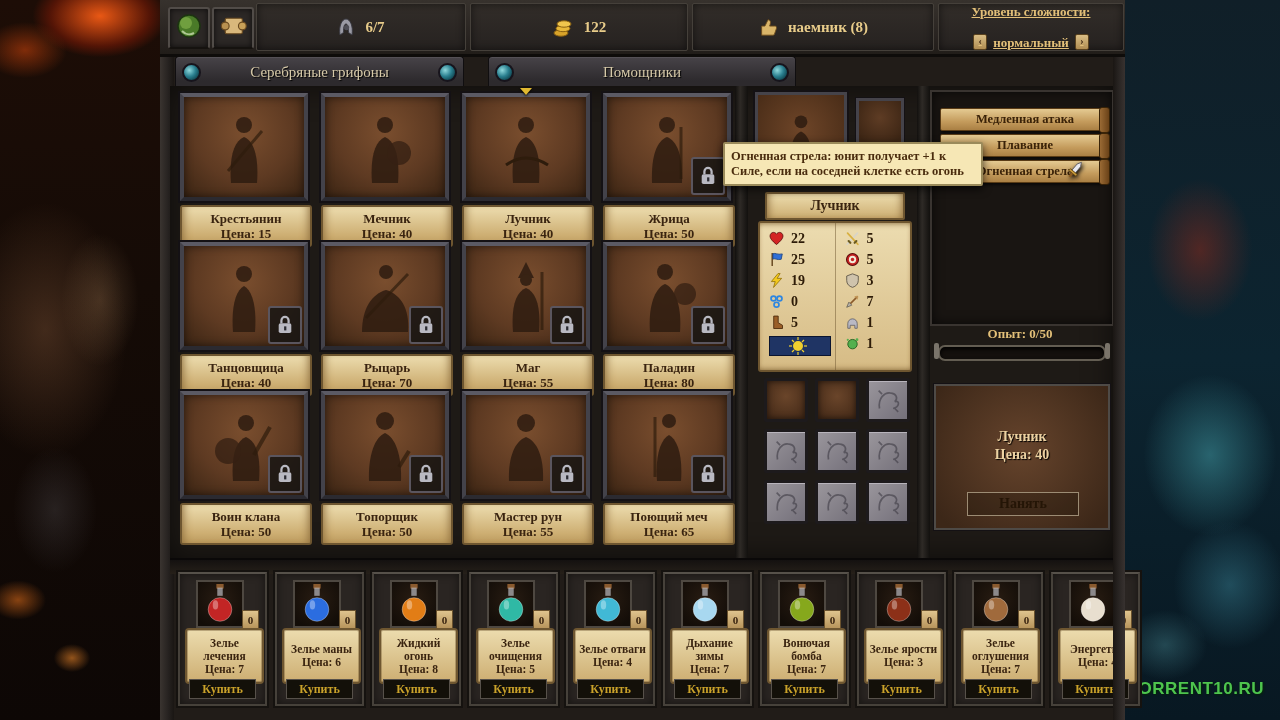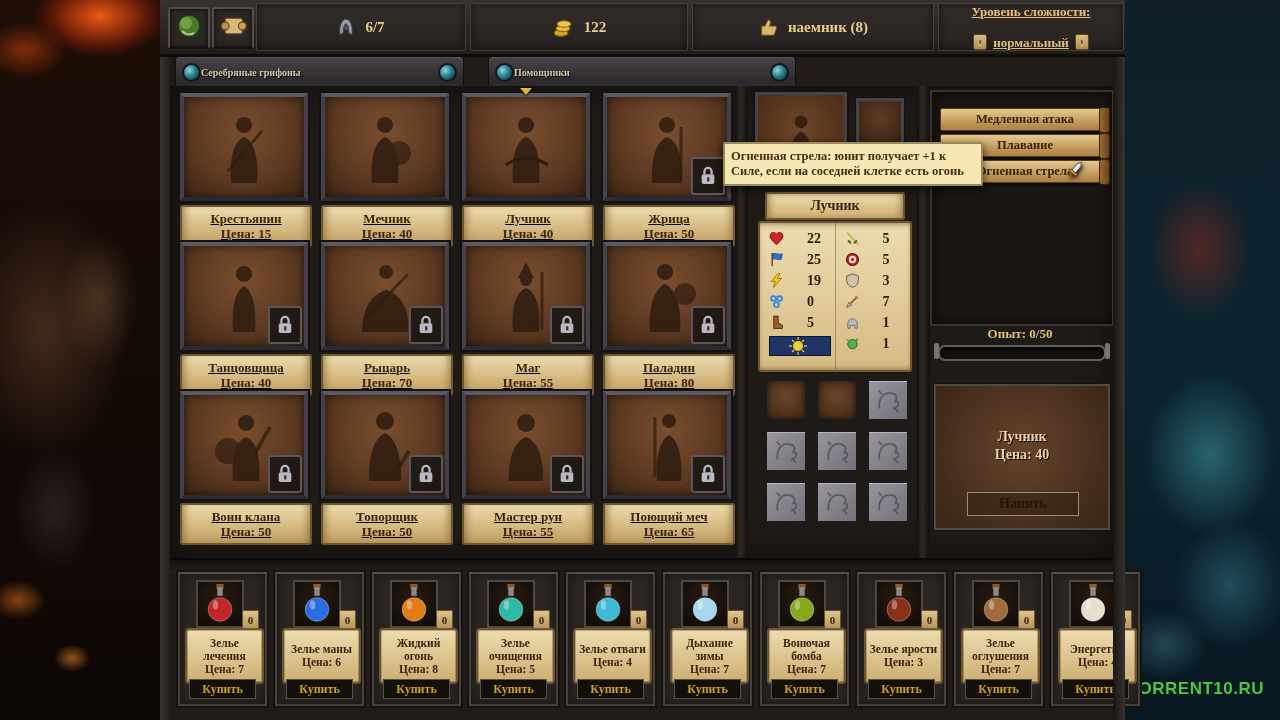--- a/index.html
+++ b/index.html
@@ -45,35 +45,35 @@
   .seg .icn{display:flex;align-items:center;}
   .seg4{flex-direction:column;gap:1px;font-size:13px;color:#e3c079;line-height:15px;justify-content:space-between;text-decoration:underline;}
   .diff-row{display:flex;align-items:center;gap:6px;}
   .mini-arrow{width:12px;height:14px;background:linear-gradient(#d9bd85,#b08d52);border:1px solid #5a421e;
     border-radius:2px;color:#3a2410;font-size:10px;line-height:12px;text-align:center;font-weight:bold;cursor:pointer;}
   
   .tab{position:absolute;top:56px;height:30px;background:linear-gradient(#474348,#2d2a2d 80%);
     border:1px solid #100e10;border-bottom:none;border-radius:4px 4px 0 0;
     display:flex;align-items:center;justify-content:space-between;padding:0 6px;cursor:pointer;
     box-shadow:inset 0 1px 0 rgba(255,255,255,.08);}
-  .tab .t-label{flex:1;text-align:left;color:#d6c9a8;font-weight:bold;font-size:10px;
+  .tab .t-label{flex:1;text-align:center;color:#d6c9a8;font-weight:normal;font-size:15px;
     text-shadow:1px 1px 1px #000;}
   .gem{width:15px;height:15px;border-radius:50%;border:2px solid #17141c;
     background:radial-gradient(circle at 35% 35%, #8fd8dc, #2a7f8f 45%, #0b3a44 85%);}
   
   .main-bg{position:absolute;left:10px;top:86px;width:945px;height:472px;background:#1e1a16;
     box-shadow:inset 0 0 30px rgba(0,0,0,.6);}
   .v-div{position:absolute;top:86px;height:472px;width:13px;
     background:linear-gradient(90deg,#12100e,#2e2a26 40%,#12100e);}
   .h-div{position:absolute;left:10px;top:558px;width:945px;height:14px;
     background:linear-gradient(#141110,#262019);border-top:2px solid #0a0808;}
   
   .units-grid{position:absolute;left:20px;top:93px;display:grid;
     grid-template-columns:repeat(4,128px);grid-auto-rows:144px;column-gap:13px;row-gap:5px;}
-  .unit-card{position:relative;cursor:pointer;text-decoration:underline;}
+  .unit-card{position:relative;cursor:pointer;}
   .u-frame{position:relative;width:120px;height:100px;margin:0 auto;background:
       radial-gradient(circle at 50% 35%, #7a4e2e, #5e3a22 55%, #3a2413 100%);
     border:4px solid #43424a;border-top-color:#5b5a64;border-bottom-color:#2b2a30;
     outline:2px solid #141114;box-shadow:inset 0 0 8px rgba(0,0,0,.55);}
   .u-frame .sil{position:absolute;left:50%;top:52%;transform:translate(-50%,-50%);opacity:.85;}
   .unit-card.selected .u-frame{box-shadow:0 0 0 2px #d9a92c, inset 0 0 8px rgba(0,0,0,.55);}
   .sel-marker{position:absolute;left:50%;top:-9px;transform:translateX(-50%);width:0;height:0;
     border-left:6px solid transparent;border-right:6px solid transparent;border-top:7px solid #e0b830;
     filter:drop-shadow(0 1px 1px #000);}
   .lock-chip{position:absolute;right:2px;bottom:2px;width:30px;height:34px;background:rgba(24,21,19,.85);
@@ -92,21 +92,21 @@
     border:3px solid #45434a;outline:1px solid #141114;cursor:pointer;}
   .plate-sm{position:absolute;left:605px;top:192px;width:136px;height:24px;
     background:linear-gradient(#ecdcae,#cdae72);border:2px solid #6e5630;border-radius:2px;
     display:flex;align-items:center;justify-content:center;color:#3a2410;font-weight:bold;font-size:14px;
     box-shadow:inset 6px 0 8px -5px #8a6a3a, inset -6px 0 8px -5px #8a6a3a;}
   .stats-scroll{position:absolute;left:598px;top:221px;width:150px;height:147px;
     background:linear-gradient(#ecdcb0,#d6bb85);border:2px solid #6e5630;border-radius:3px;
     box-shadow:inset 0 4px 6px -4px #7a5c2e, inset 0 -4px 6px -4px #7a5c2e;display:flex;}
   .scol{flex:1;padding:5px 0 0 9px;}
   .scol + .scol{border-left:1px solid rgba(110,86,48,.5);}
-  .srow{display:flex;align-items:center;gap:23px;height:21px;}
+  .srow{display:flex;align-items:center;gap:7px;height:21px;}
   .sicon{width:15px;height:15px;display:flex;}
   .sval{color:#2e1c08;font-weight:bold;font-size:14px;}
   .banner{margin-top:3px;}
   
   .slots-grid{position:absolute;left:604px;top:378px;display:grid;
     grid-template-columns:repeat(3,44px);grid-auto-rows:44px;gap:7px;}
   .slot{border:3px solid #1d1a1c;border-radius:2px;cursor:pointer;}
   .slot.stone{background:linear-gradient(135deg,#9a969c,#74707a);display:flex;align-items:center;justify-content:center;
     box-shadow:inset 0 1px 0 #b8b4bc;}
   .slot.open{background:radial-gradient(circle at 50% 40%, #6a452a, #472c19 85%);

